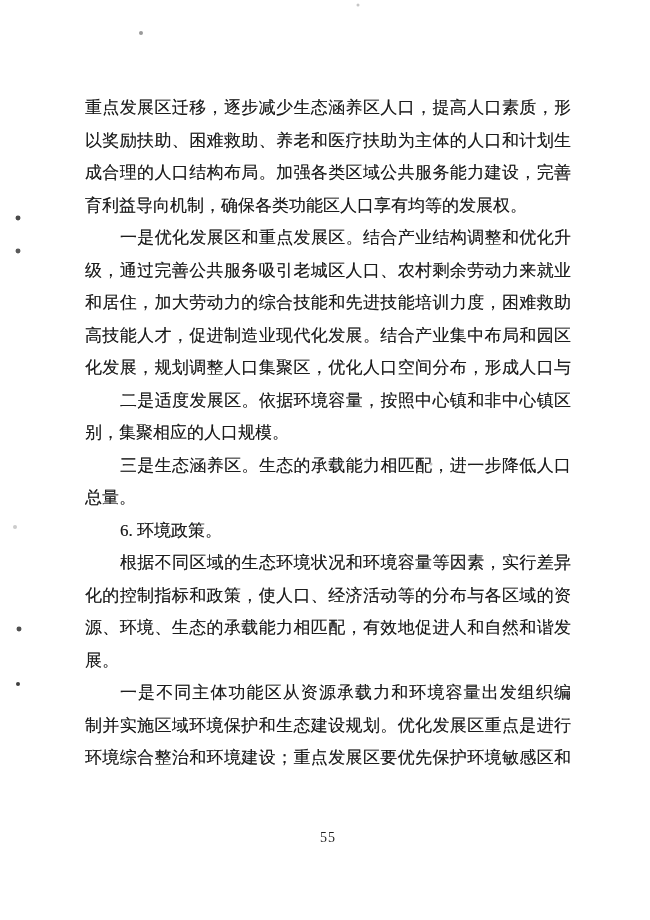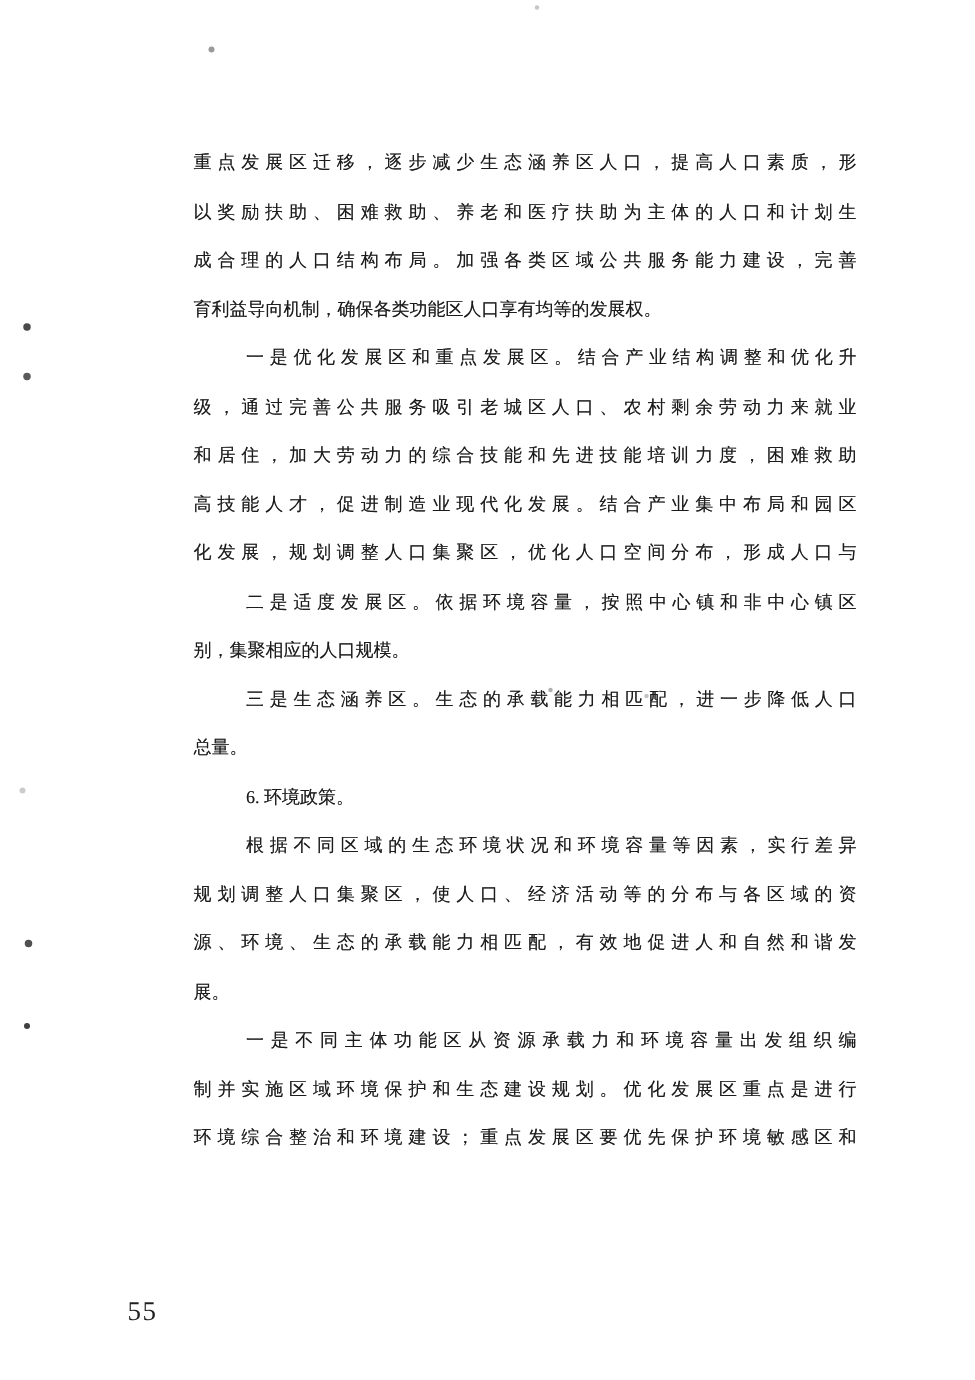--- a/index.html
+++ b/index.html
@@ -18,44 +18,44 @@
   }
   .doc-body {
     position: absolute;
     left: 85px;
     top: 92px;
     width: 486px;
   }
   .ln {
     height: 32.5px;
     line-height: 32.5px;
-    font-size: 12px;
+    font-size: 17px;
     letter-spacing: 0;
     text-align: left;
     text-shadow: 0 0 0.4px rgba(20,20,20,0.55); 
     word-break: keep-all;
     overflow: hidden;
-    margin-left: 44px;
   }
   .ln.fill {
     text-align: justify;
     text-align-last: justify;
     text-justify: inter-character;
   }
   .ln.indent {
     text-indent: 35px;
   }
   .pagenum {
     position: absolute;
-    top: 864px;
+    top: 828px;
     left: 85px;
     width: 486px;
     height: 20px;
     line-height: 20px;
-    font-size: 18px;
+    text-align: center;
+    font-size: 14px;
     letter-spacing: 1px;
     color: #1f1f1f;
   }
   
   .specks {
     position: absolute;
     top: 0;
     left: 0;
     width: 2px;
     height: 2px;
@@ -87,21 +87,21 @@
     <div class="ln fill">级，通过完善公共服务吸引老城区人口、农村剩余劳动力来就业</div>
     <div class="ln fill">和居住，加大劳动力的综合技能和先进技能培训力度，困难救助</div>
     <div class="ln fill">高技能人才，促进制造业现代化发展。结合产业集中布局和园区</div>
     <div class="ln fill">化发展，规划调整人口集聚区，优化人口空间分布，形成人口与</div>
     <div class="ln indent fill">二是适度发展区。依据环境容量，按照中心镇和非中心镇区</div>
     <div class="ln">别，集聚相应的人口规模。</div>
     <div class="ln indent fill">三是生态涵养区。生态的承载能力相匹配，进一步降低人口</div>
     <div class="ln">总量。</div>
     <div class="ln indent">6. 环境政策。</div>
     <div class="ln indent fill">根据不同区域的生态环境状况和环境容量等因素，实行差异</div>
-    <div class="ln fill">规划调整人口集聚区，使人口、经济活动等的分布与各区域的资</div>
+    <div class="ln fill">化的控制指标和政策，使人口、经济活动等的分布与各区域的资</div>
     <div class="ln fill">源、环境、生态的承载能力相匹配，有效地促进人和自然和谐发</div>
     <div class="ln">展。</div>
     <div class="ln indent fill">一是不同主体功能区从资源承载力和环境容量出发组织编</div>
     <div class="ln fill">制并实施区域环境保护和生态建设规划。优化发展区重点是进行</div>
     <div class="ln fill">环境综合整治和环境建设；重点发展区要优先保护环境敏感区和</div>
   </div>
 
   <div class="pagenum">55</div>
 
   <div class="specks"></div>

